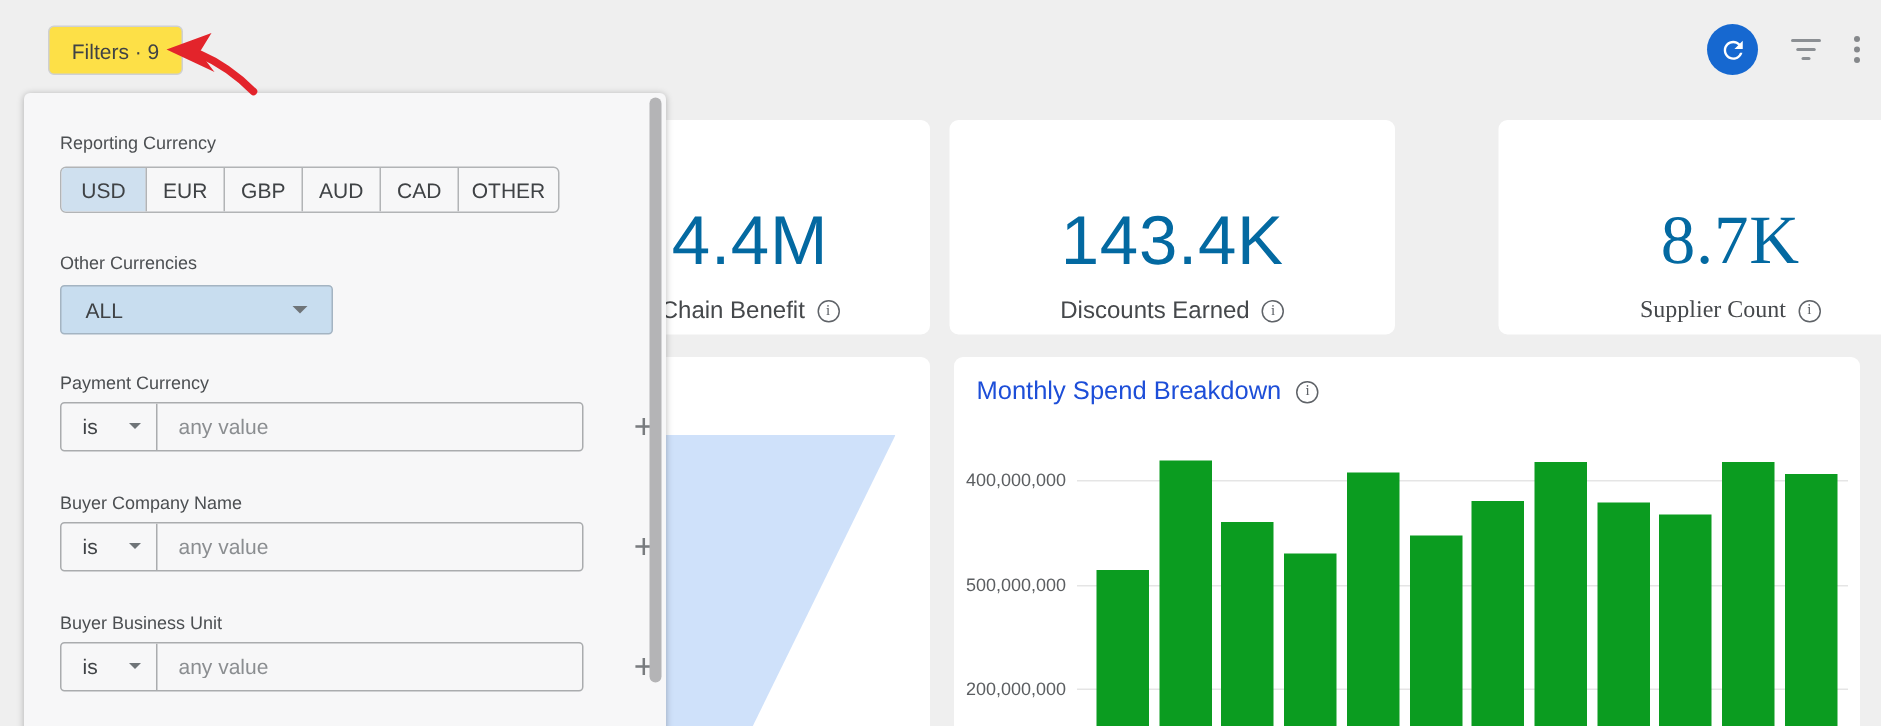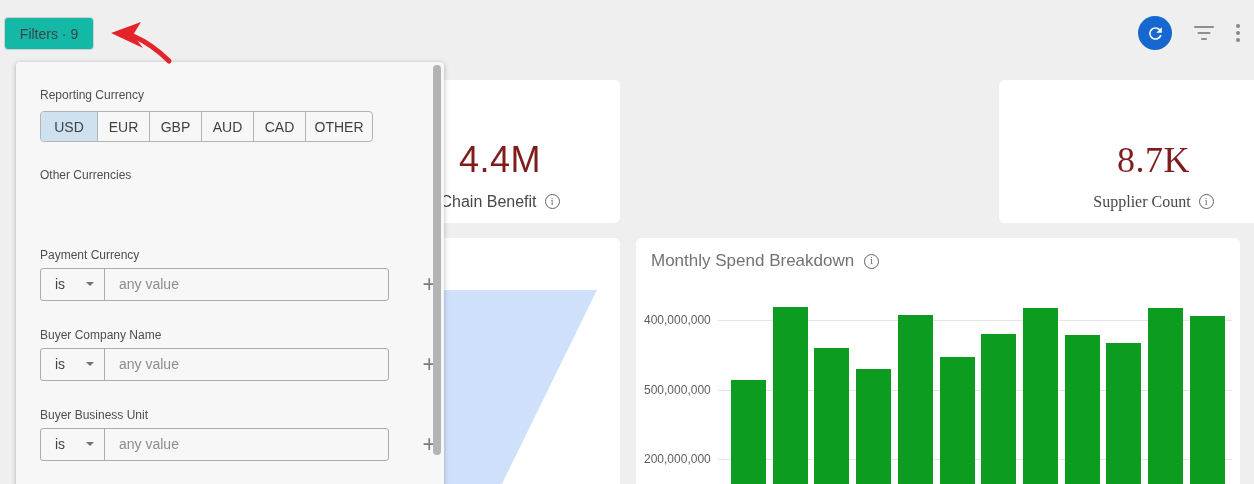--- a/index.html
+++ b/index.html
@@ -5,22 +5,22 @@
   * { margin:0; padding:0; box-sizing:border-box; }
   html,body { background:#e9eaeb; }
   body { font-family:"Liberation Sans", sans-serif; }
   #stage {
     position:relative; width:1254px; height:484px;
     background:#efefef; overflow:hidden;
   }
 
   
   .filters-btn {
-    position:absolute; left:4px; top:17px; width:90px; height:33px;
-    background:#14b8a6; border:1px solid #cfd0d2; border-radius:4px;
+    position:absolute; left:32px; top:17px; width:90px; height:33px;
+    background:#fde047; border:1px solid #cfd0d2; border-radius:4px;
     font-size:14px; color:#3f4245; display:flex; align-items:center; justify-content:center;
     cursor:pointer;
   }
   .toolbar { position:absolute; right:14px; top:16px; height:34px; display:flex; align-items:center; gap:22px; }
   .refresh-btn {
     width:34px; height:34px; border-radius:50%; background:#1668d0;
     display:flex; align-items:center; justify-content:center; cursor:pointer;
   }
   .refresh-btn svg { width:19px; height:19px; fill:#ffffff; }
   .filterlist-icon { width:20px; height:16px; position:relative; cursor:pointer; }
@@ -34,41 +34,41 @@
 
   
   .arrow-annotation { position:absolute; left:95px; top:15px; width:90px; height:55px; pointer-events:none; z-index:40; }
 
   
   .card { position:absolute; background:#ffffff; border-radius:6px; }
   .kpi-card { height:143px; top:80px; display:flex; flex-direction:column; align-items:center; justify-content:center; gap:12px; }
   #kpi-1 { left:380px; width:240px; }
   #kpi-2 { left:633px; width:297px; }
   #kpi-3 { left:999px; width:309px;font-family:Liberation Serif, serif; }
-  .kpi-value { font-size:36px; color:#7f1d1d; letter-spacing:0.5px;margin-top:46px; }
+  .kpi-value { font-size:46px; color:#0369a1; letter-spacing:0.5px;margin-top:46px; }
   .kpi-label { font-size:16px; color:#45484b; display:flex; align-items:center; gap:8px; }
   .info-icon {
     width:15px; height:15px; border:1.2px solid #5f6368; border-radius:50%;
     color:#5f6368; font-size:10px; font-family:"Liberation Serif", serif;
     display:inline-flex; align-items:center; justify-content:center; line-height:1;
   }
   .info-icon::after { content:"i"; }
 
   
   #funnel-card { left:380px; top:238px; width:240px; height:260px; overflow:hidden; }
   .funnel-shape {
     position:absolute; left:0; top:52px; width:217px; height:208px;
     background:#cfe1fa;
     clip-path:polygon(0 0, 100% 0, 53% 100%, 0 100%);
   }
 
   
   #chart-card { left:636px; top:238px; width:604px; height:260px; overflow:hidden; }
   .chart-title-row { position:absolute; left:15px; top:13px; display:flex; align-items:center; gap:10px; }
-  .chart-title { font-size:17px; color:#737373; }
+  .chart-title { font-size:17px; color:#1d4ed8; }
   .plot-area { position:absolute; left:82px; right:8px; top:42px; height:218px; }
   .gridline { position:absolute; left:0; right:0; height:1px; background:#e5e5e5; }
   .y-ticks { position:absolute; left:8px; top:42px; width:66px; height:218px; }
   .y-tick { position:absolute; right:0; width:66px; font-size:12px; color:#5b5e61; transform:translateY(-50%); }
   .bar { position:absolute; bottom:0; width:35px; background:#0b9c20; }
 
   
   .filter-panel {
     position:absolute; left:16px; top:62px; width:428px; height:430px;
     background:#f7f7f8; border-radius:4px 4px 0 0;
@@ -130,20 +130,27 @@
         <i></i>
         <i></i>
         <i></i>
       </div>
   </div>
 
   <div class="card kpi-card" id="kpi-1">
     <div class="kpi-value">4.4M</div>
     <div class="kpi-label">
       <span>Chain Benefit</span>
+      <span class="info-icon"></span>
+    </div>
+  </div>
+  <div class="card kpi-card" id="kpi-2">
+    <div class="kpi-value">143.4K</div>
+    <div class="kpi-label">
+      <span>Discounts Earned</span>
       <span class="info-icon"></span>
     </div>
   </div>
   <div class="card kpi-card" id="kpi-3">
     <div class="kpi-value">8.7K</div>
     <div class="kpi-label">
       <span>Supplier Count</span>
       <span class="info-icon"></span>
     </div>
   </div>
@@ -187,20 +194,24 @@
     <div class="segmented">
       <span class="seg">USD</span>
       <span class="seg">EUR</span>
       <span class="seg">GBP</span>
       <span class="seg">AUD</span>
       <span class="seg">CAD</span>
       <span class="seg">OTHER</span>
     </div>
 
     <span class="fp-label" style="top:106px">Other Currencies</span>
+    <div class="all-select">
+      <span>ALL</span>
+      <span class="caret"></span>
+    </div>
 
     <span class="fp-label" style="top:186px">Payment Currency</span>
     <div class="filter-row" style="top:208px">
       <div class="row-group">
         <div class="op-select">
           <span>is</span>
           <span class="caret"></span>
         </div>
         <input class="row-input" placeholder="any value" style="">
       </div>

